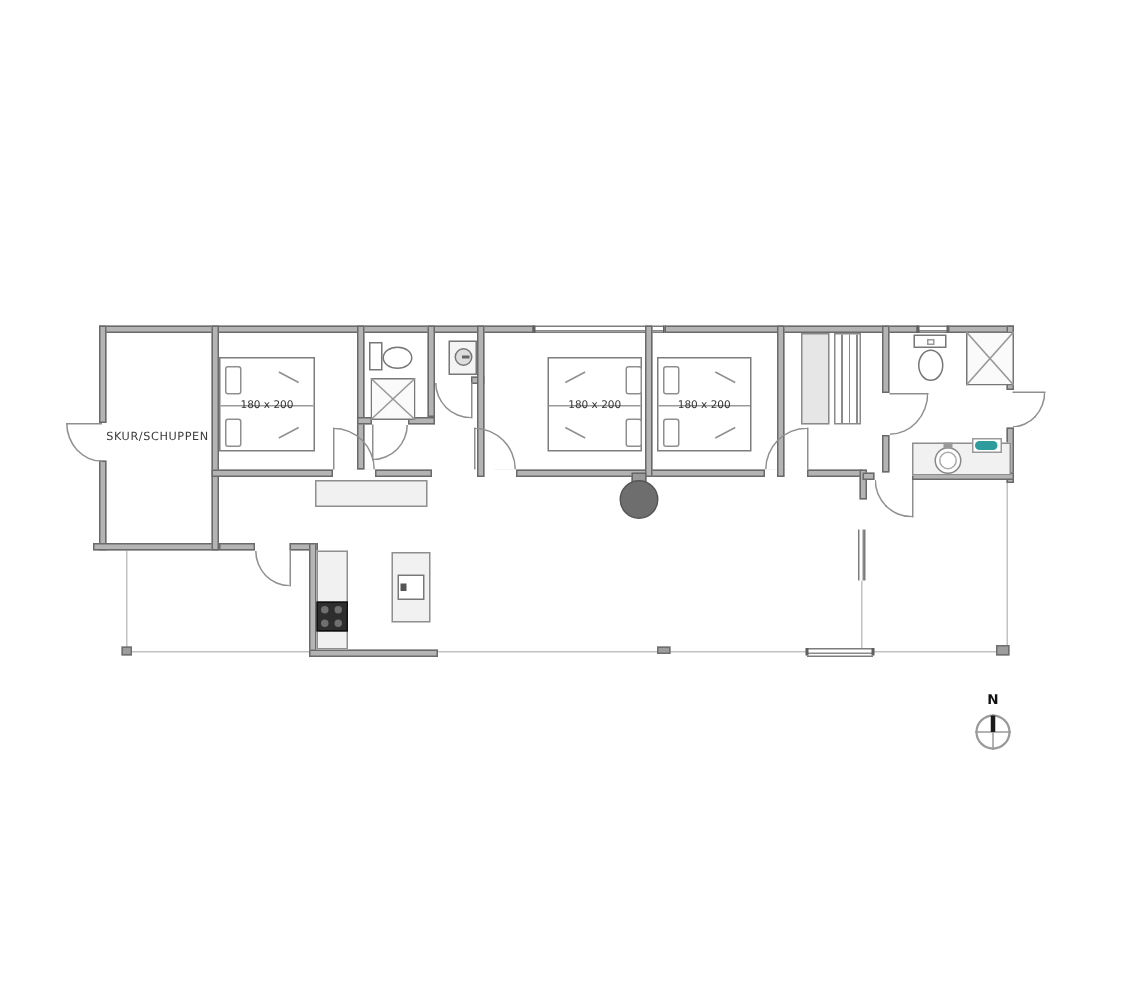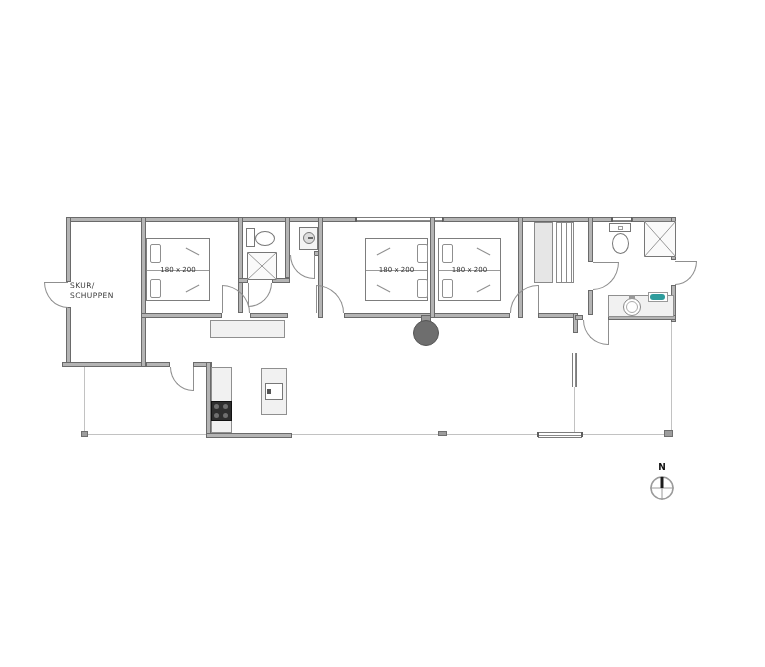--- a/index.html
+++ b/index.html
@@ -20,21 +20,21 @@
   .thin{background:#c2c2c2;}
   .post{background:#9d9d9d;border:1px solid #6f6f6f;}
   .leaf{background:#8f8f8f;}
   .furn{background:#f1f1f1;border:1px solid #8f8f8f;}
   .bed{background:#fff;border:1px solid #7d7d7d;}
   .bed .split{position:absolute;left:0;width:100%;height:1px;background:#9a9a9a;}
   .pillow{position:absolute;background:#fff;border:1px solid #8f8f8f;border-radius:2px;}
   .fold{position:absolute;height:1px;background:#8f8f8f;}
   .bedlabel{position:absolute;inset:0;display:flex;align-items:center;justify-content:center;
             font-size:7px;color:#333;}
-  .shedlabel{display:flex;flex-direction:column;justify-content:center;
+  .shedlabel{display:flex;flex-direction:row;align-items:center;justify-content:center;
              font-size:7.5px;color:#3a3a3a;letter-spacing:.4px;line-height:1.35;}
   .dark{background:#2e2e2e;border:1px solid #111;}
   .burner{position:absolute;width:5px;height:5px;border-radius:50%;background:#6f6f6f;}
   .circleF{border-radius:50%;}
   .stripes{background:repeating-linear-gradient(90deg,#fff 0 4px,#8a8a8a 4px 5px);border:1px solid #8a8a8a;}
   .teal{background:#2e9c9c;border-radius:3px;}
   .compass-n{font-size:9px;font-weight:bold;color:#111;text-align:center;}
 </style>
 </head>
 <body>

